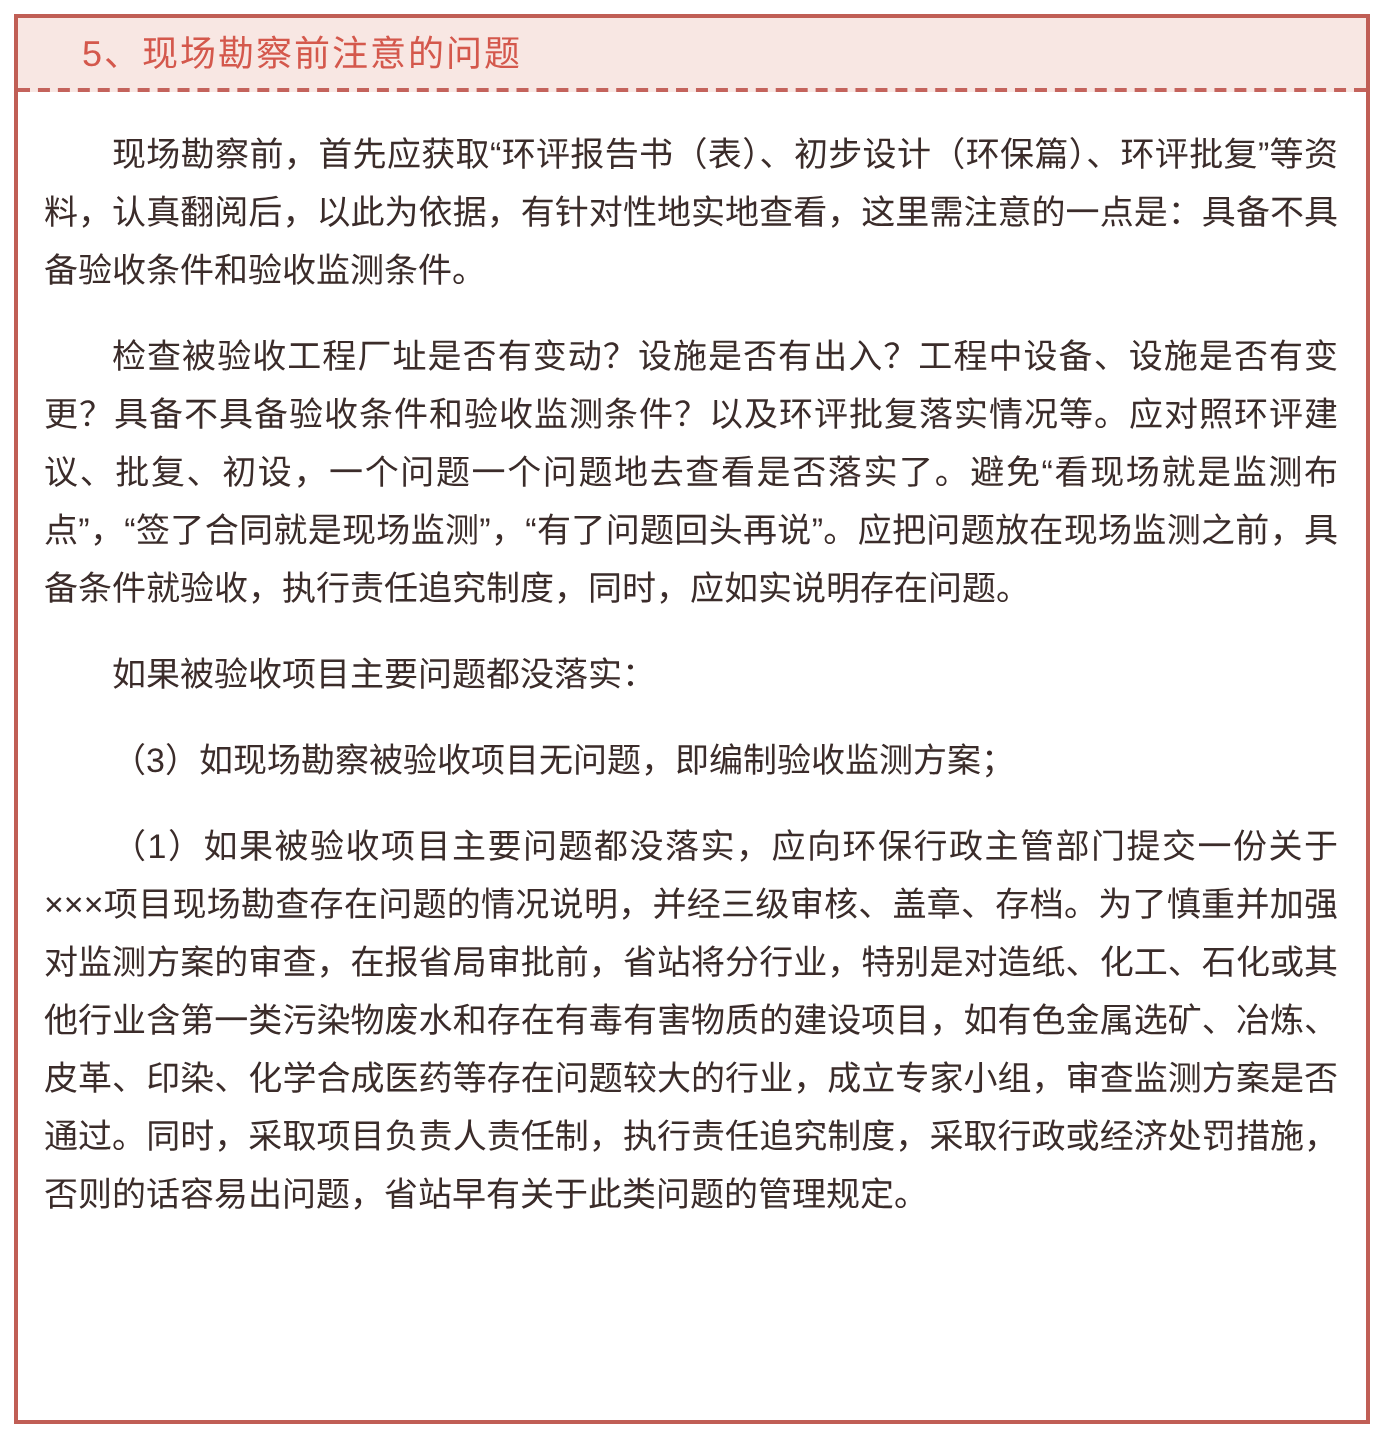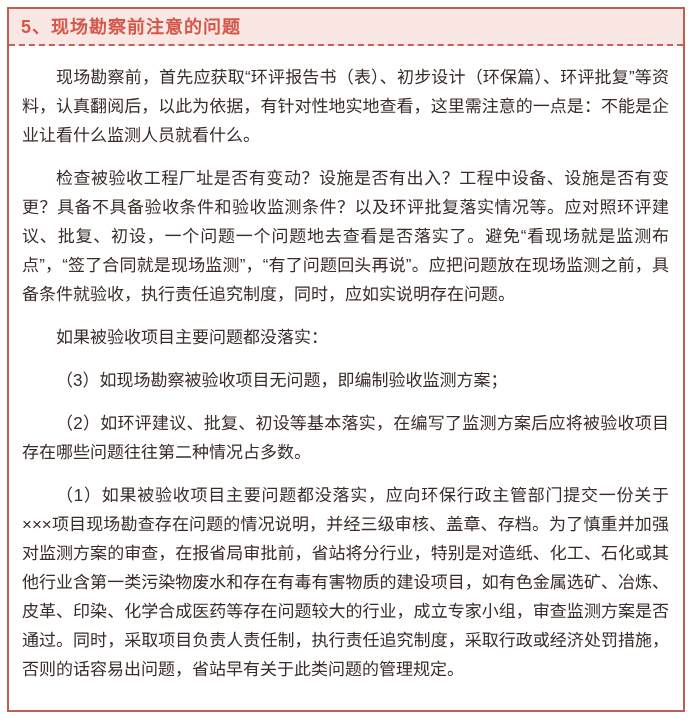--- a/index.html
+++ b/index.html
@@ -26,24 +26,25 @@
     background: #ffffff;
   }
   .panel-header {
     background: #f8e7e3;
     border-bottom: 2px dashed #c4635c;
     padding: 7px 12px 6px 12px;
     box-sizing: border-box;
   }
   .panel-title {
     color: #d4584c;
-    font-weight: bold;
+    font-weight: normal;
     font-size: 18px;
     line-height: 22px;
     letter-spacing: 1px;
+    margin-left: 20px;
   }
   .panel-body {
     padding: 3px 14px 8px 13px;
   }
   .panel-body p {
     margin: 14px 0;
     font-size: 17px;
     line-height: 29px;
     color: #3b2c2a;
     text-indent: 2em;
@@ -52,21 +53,20 @@
 </style>
 </head>
 <body>
 
 <div class="canvas">
   <div class="panel">
     <div class="panel-header">
       <div class="panel-title">5、现场勘察前注意的问题</div>
     </div>
     <div class="panel-body">
-      <p>现场勘察前，首先应获取“环评报告书（表）、初步设计（环保篇）、环评批复”等资料，认真翻阅后，以此为依据，有针对性地实地查看，这里需注意的一点是：不能是企业让看什么监测人员就看什么。</p>
+      <p>现场勘察前，首先应获取“环评报告书（表）、初步设计（环保篇）、环评批复”等资料，认真翻阅后，以此为依据，有针对性地实地查看，这里需注意的一点是：具备不具备验收条件和验收监测条件。</p>
       <p>检查被验收工程厂址是否有变动？设施是否有出入？工程中设备、设施是否有变更？具备不具备验收条件和验收监测条件？以及环评批复落实情况等。应对照环评建议、批复、初设，一个问题一个问题地去查看是否落实了。避免“看现场就是监测布点”，“签了合同就是现场监测”，“有了问题回头再说”。应把问题放在现场监测之前，具备条件就验收，执行责任追究制度，同时，应如实说明存在问题。</p>
       <p>如果被验收项目主要问题都没落实：</p>
       <p>（3）如现场勘察被验收项目无问题，即编制验收监测方案；</p>
-      <p>（2）如环评建议、批复、初设等基本落实，在编写了监测方案后应将被验收项目存在哪些问题往往第二种情况占多数。</p>
       <p>（1）如果被验收项目主要问题都没落实，应向环保行政主管部门提交一份关于×××项目现场勘查存在问题的情况说明，并经三级审核、盖章、存档。为了慎重并加强对监测方案的审查，在报省局审批前，省站将分行业，特别是对造纸、化工、石化或其他行业含第一类污染物废水和存在有毒有害物质的建设项目，如有色金属选矿、冶炼、皮革、印染、化学合成医药等存在问题较大的行业，成立专家小组，审查监测方案是否通过。同时，采取项目负责人责任制，执行责任追究制度，采取行政或经济处罚措施，否则的话容易出问题，省站早有关于此类问题的管理规定。</p>
     </div>
   </div>
 </div>
 
 </body></html>

